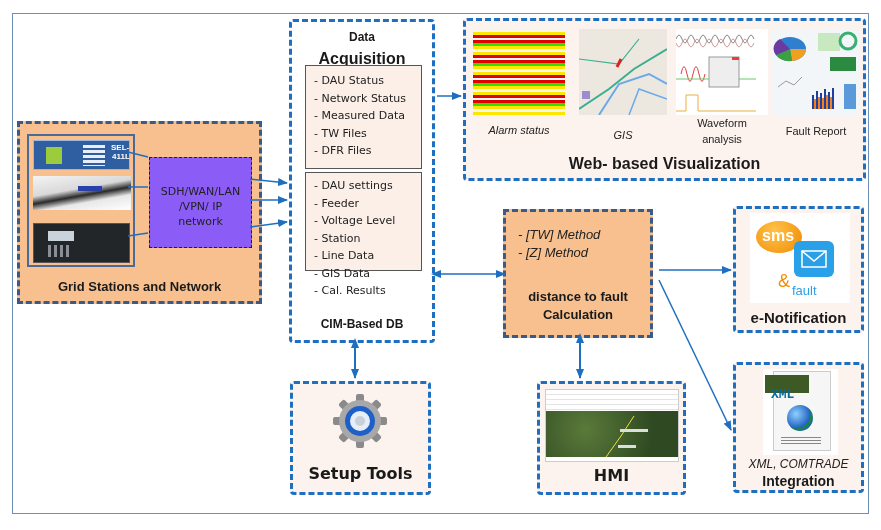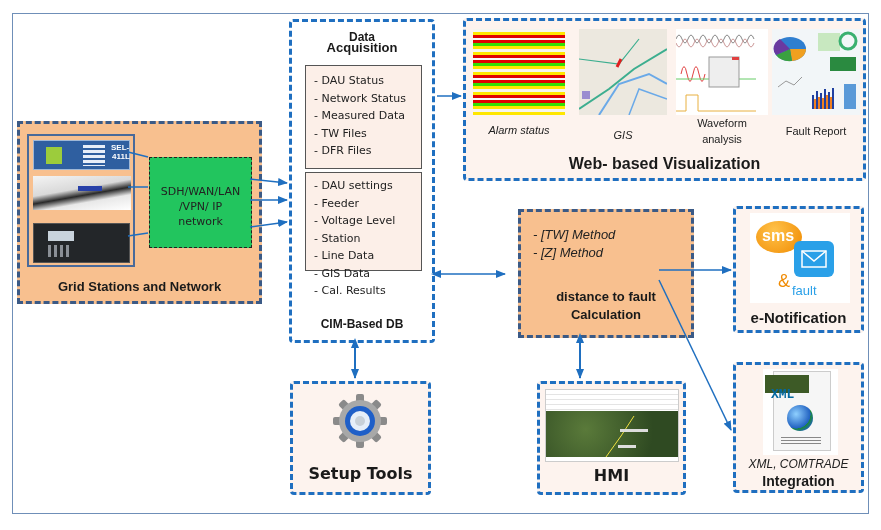--- a/index.html
+++ b/index.html
@@ -31,33 +31,33 @@
 
   <div class="abs" style="left:13px;top:52px;width:98px;height:34px;background:linear-gradient(170deg,#f4f4f4 0%,#d9d9d9 40%,#2a2a2a 55%,#e8e8e8 70%,#ffffff 100%);">
     <div class="abs" style="left:45px;top:10px;width:24px;height:5px;background:#2840a8;"></div>
   </div>
 
   <div class="abs" style="left:13px;top:99px;width:97px;height:40px;background:#232629;border:1px solid #555;">
     <div class="abs" style="left:14px;top:7px;width:26px;height:10px;background:#c9d3dc;"></div>
     <div class="abs" style="left:14px;top:21px;width:24px;height:12px;background:repeating-linear-gradient(90deg,#8a8f96 0 3px,#232629 3px 6px);"></div>
   </div>
 
-  <div class="abs" style="left:129px;top:33px;width:103px;height:91px;background:#22c55e;border:1.5px dashed #222;">
+  <div class="abs" style="left:129px;top:33px;width:103px;height:91px;background:#8b5cf6;border:1.5px dashed #222;">
     <div class="abs" style="left:0;top:26px;width:100%;font-family:'DejaVu Sans',sans-serif;font-size:11px;color:#222;text-align:center;line-height:15px;">
       <div>SDH/WAN/LAN</div>
       <div>/VPN/ IP</div>
       <div>network</div>
     </div>
   </div>
   <div class="abs title" style="left:0;top:155px;width:100%;font-size:13px;">Grid Stations and Network</div>
 </div>
 
 <div class="abs dash-blue" style="left:289px;top:19px;width:146px;height:324px;background:#fff;">
   <div class="abs title" style="left:0;top:8px;width:100%;font-size:12px;">Data</div>
-  <div class="abs title" style="left:0;top:18px;width:100%;font-size:13px;">Acquisition</div>
+  <div class="abs title" style="left:0;top:28px;width:100%;font-size:16px;">Acquisition</div>
   <div class="abs list" style="left:13px;top:43px;width:117px;height:104px;border:1px solid #555;background:#fcefe8;padding:6px 0 0 8px;">
     <div>-  DAU  Status</div>
     <div>-  Network Status</div>
     <div>-  Measured Data</div>
     <div>-  TW  Files</div>
     <div>-  DFR Files</div>
   </div>
   <div class="abs list" style="left:13px;top:150px;width:117px;height:99px;border:1px solid #555;background:#fcefe8;padding:4px 0 0 8px;">
     <div>-  DAU settings</div>
     <div>-  Feeder</div>
@@ -126,21 +126,21 @@
           <rect x="58" y="68" width="2" height="12"></rect>
       </g>
       <path d="M6 58 L14 52 L22 56 L30 48" stroke="#999" stroke-width="1" fill="none"></path>
       <rect x="72" y="55" width="12" height="25" fill="#5a9ad8"></rect>
     </svg>
   </div>
   <div class="abs cap" style="left:306px;top:104px;width:88px;">Fault Report</div>
   <div class="abs title" style="left:0;top:134px;width:100%;font-size:16px;">Web- based Visualization</div>
 </div>
 
-<div class="abs dash-navy" style="left:518px;top:209px;width:176px;height:129px;">
+<div class="abs dash-navy" style="left:503px;top:209px;width:150px;height:129px;">
   <div class="abs" style="left:12px;top:15px;font-size:13px;font-style:italic;color:#222;">- [TW] Method</div>
   <div class="abs" style="left:12px;top:33px;font-size:13px;font-style:italic;color:#222;">- [Z] Method</div>
   <div class="abs title" style="left:0;top:77px;width:100%;font-size:13px;">distance to fault</div>
   <div class="abs title" style="left:0;top:95px;width:100%;font-size:13px;">Calculation</div>
 </div>
 
 <div class="abs dash-blue" style="left:733px;top:206px;width:131px;height:127px;">
   <div class="abs" style="left:14px;top:4px;width:100px;height:90px;background:#fff;">
     <div class="abs" style="left:6px;top:8px;width:46px;height:32px;border-radius:50%;background:radial-gradient(circle at 40% 30%,#ffc24a,#f08a00);"></div>
     <div class="abs" style="left:12px;top:14px;font-size:16px;font-weight:bold;color:#fff;">sms</div>

